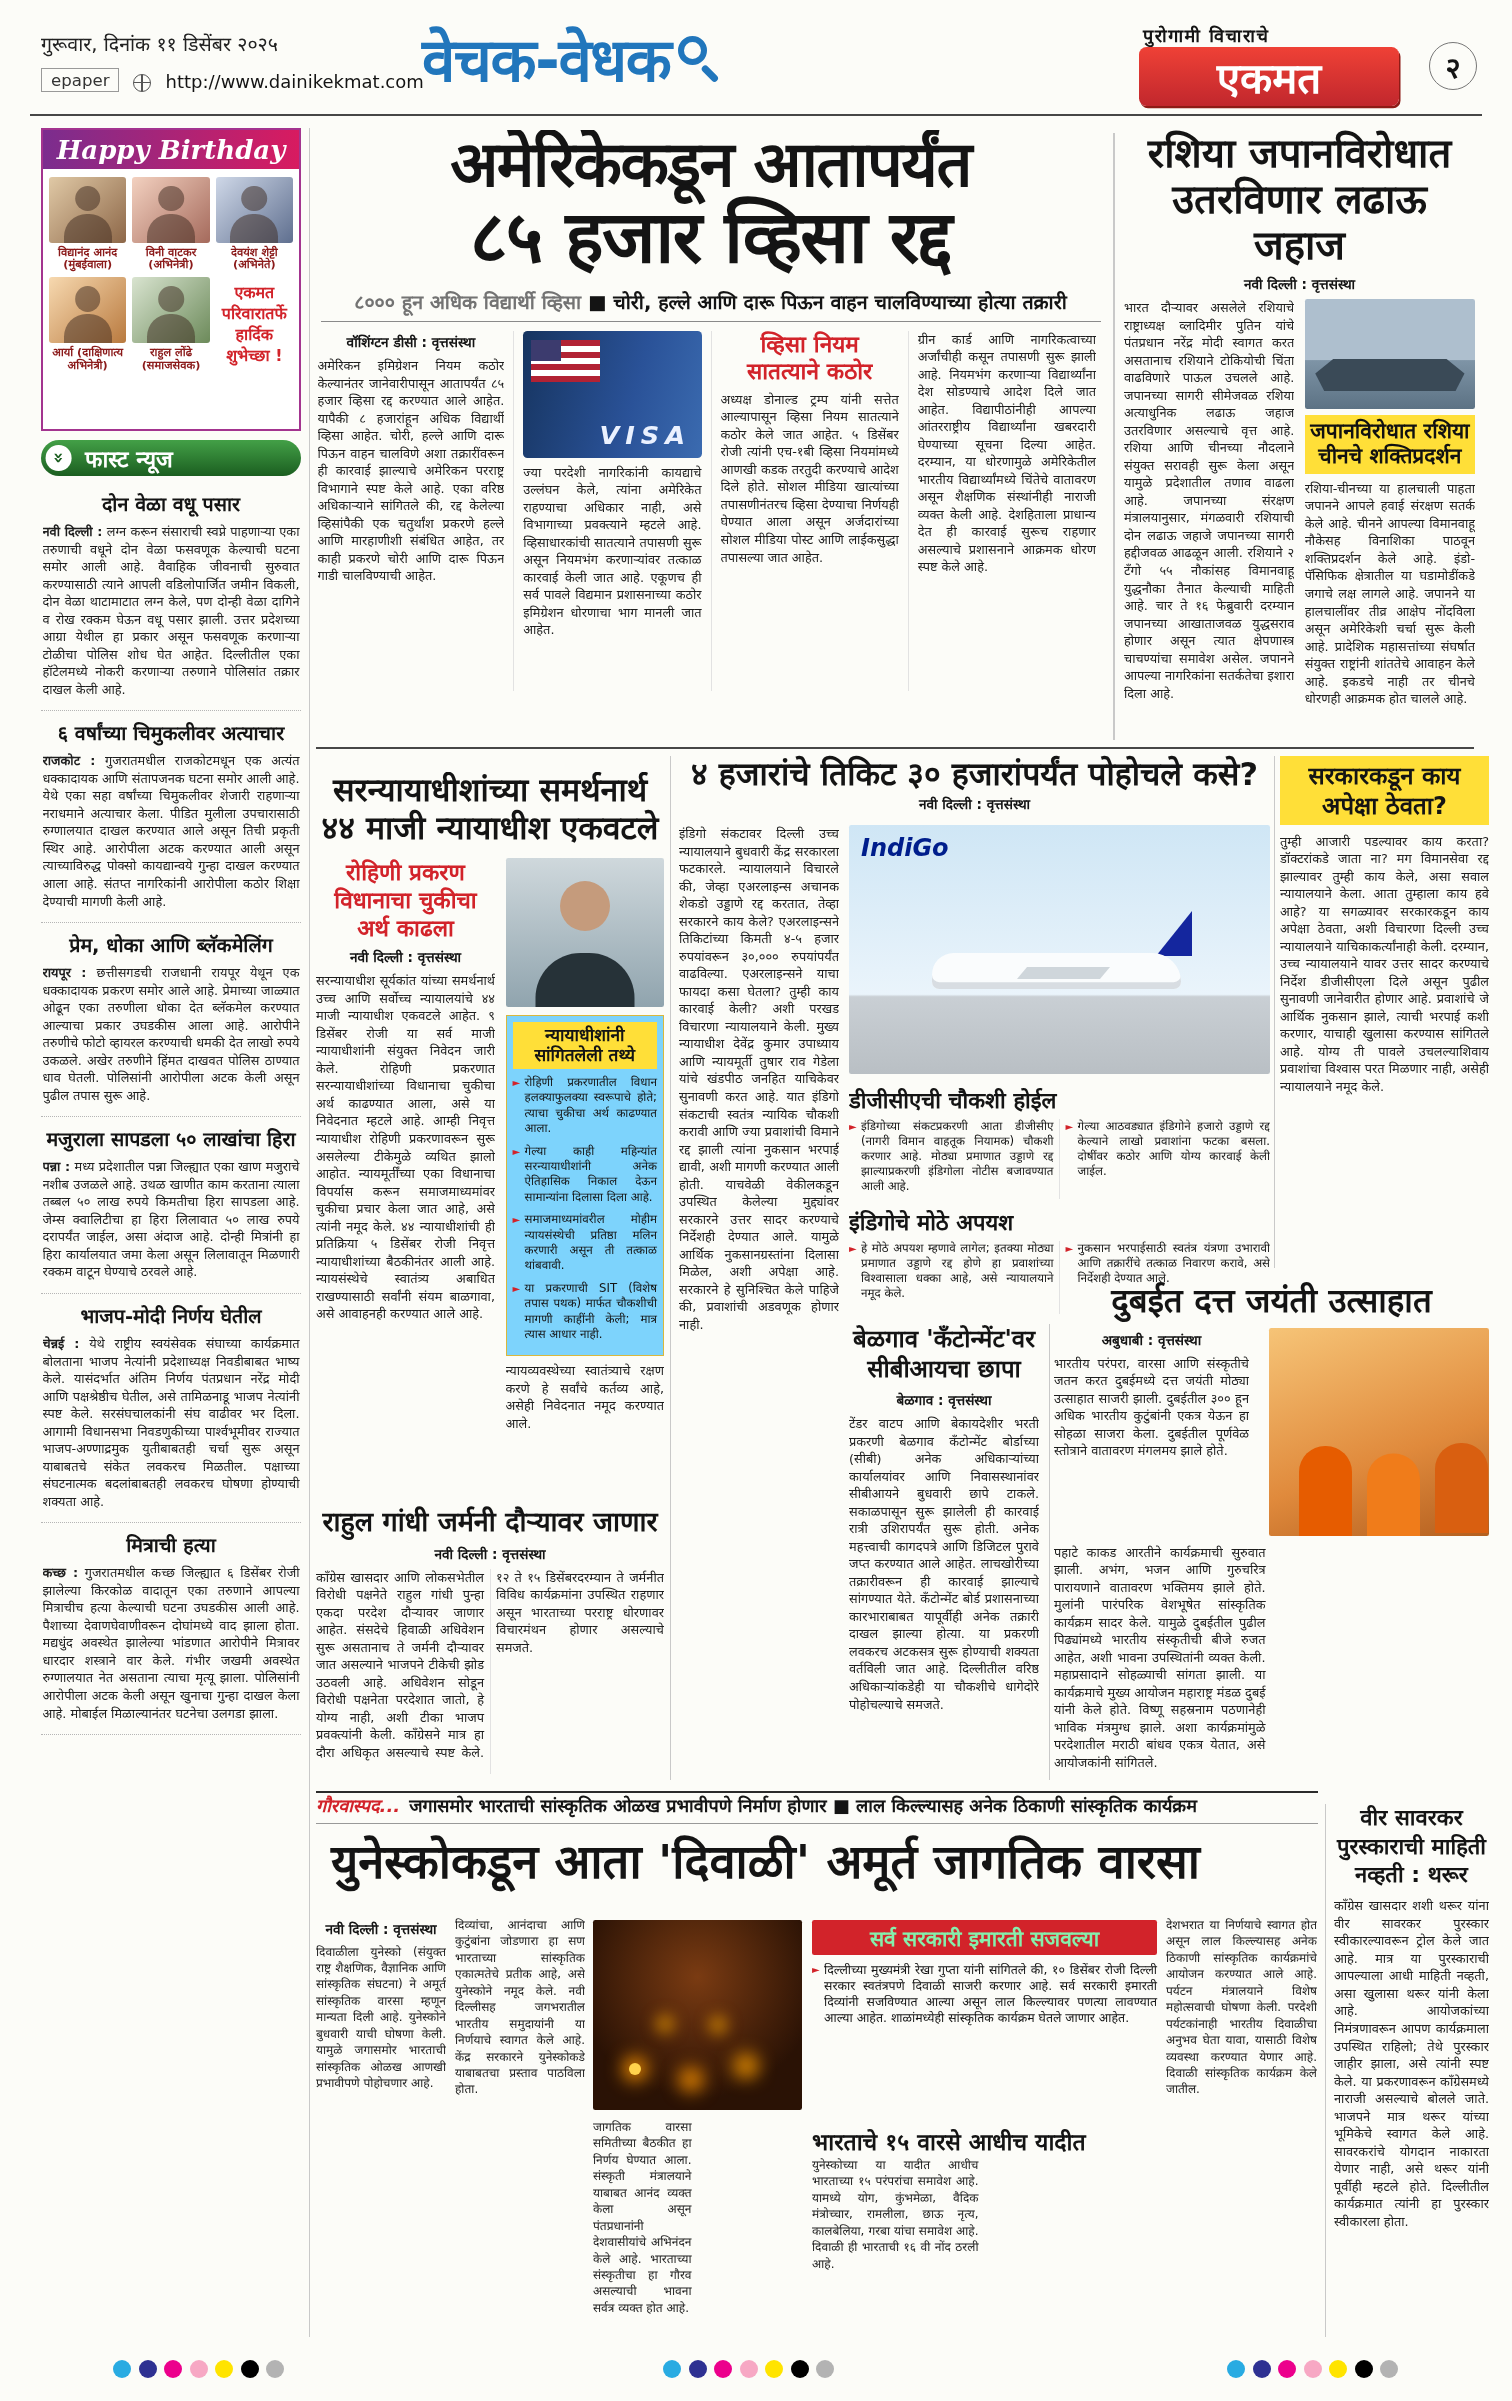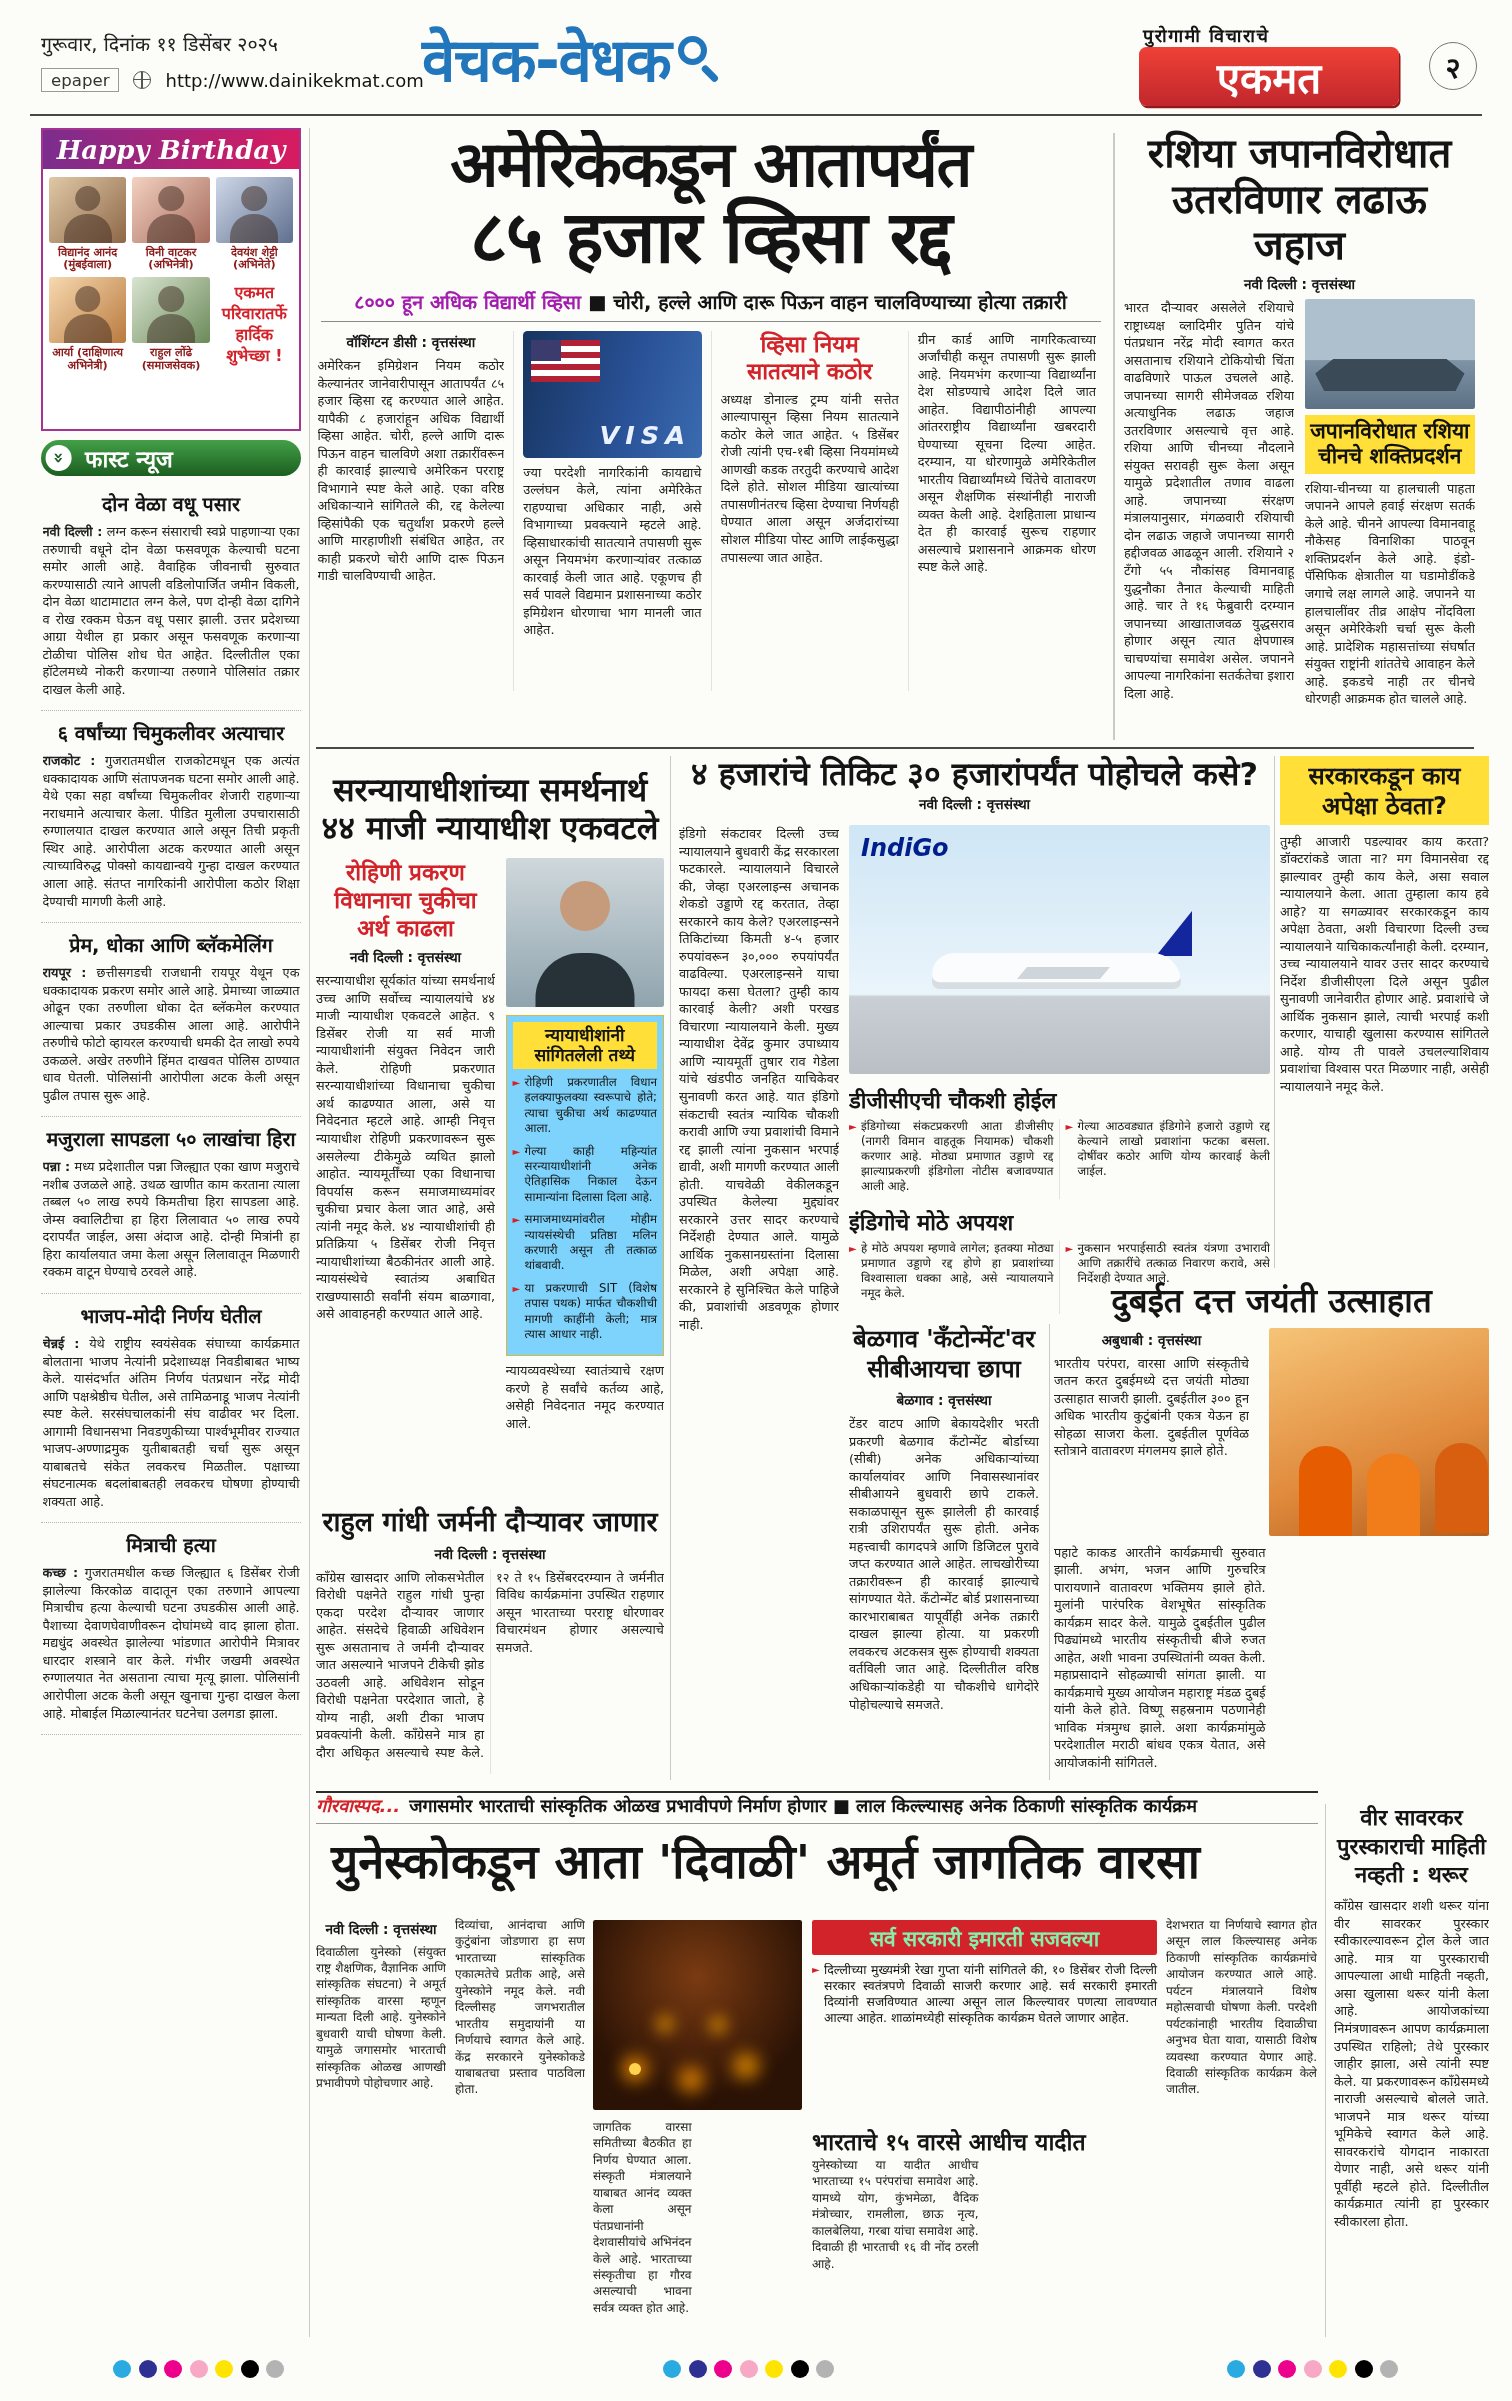--- a/index.html
+++ b/index.html
@@ -6,21 +6,21 @@
 body{background:#9a9a9a}
 .page{position:relative;width:1512px;height:2401px;background:#fcfcf8;font-family:"DejaVu Sans","Liberation Sans",sans-serif;color:#141414;overflow:hidden;margin:0 auto}
 .abs{position:absolute}
 .bt{font-size:12.8px;line-height:1.37;text-align:justify;color:#1d1d1d;overflow:hidden}
 .dl{font-weight:bold;text-align:center;font-size:13.6px;margin:1.5px 0 6px}
 .vline{position:absolute;background:#c9c9c9}
 .hline{position:absolute;background:#474747}
 .cols2{column-count:2;column-gap:12px;column-rule:0.8px solid #e2e2e2;column-fill:auto}
 
 #hdr-date{left:41px;top:30px;font-size:19.6px;color:#222}
-#hdr-ep{left:41px;top:68px;display:flex;align-items:center;gap:14px;font-size:18px}
+#hdr-ep{left:41px;top:68px;display:flex;align-items:flex-end;gap:14px;font-size:18px}
 .ep-box{border:0.8px solid #999;padding:1.5px 9px;color:#333;font-size:16.6px}
 .globe{width:18px;height:18px;border:1.5px solid #555;border-radius:50%;position:relative;display:inline-block}
 .globe::before{content:"";position:absolute;left:0;right:0;top:6.8px;height:1.5px;background:#555}
 .globe::after{content:"";position:absolute;left:6.8px;top:0;bottom:0;width:1.5px;background:#555}
 #logo{left:422px;top:13.6px;width:452px;height:89px;display:flex;align-items:center;justify-content:flex-start;font-size:60px;font-weight:bold;color:#2176bc;letter-spacing:-1.5px}
 .mag{position:relative;width:42px;height:44px;display:inline-block;margin-left:7.5px}
 .mag-c{position:absolute;width:29px;height:29px;border:6px solid #2176bc;border-radius:50%;top:0;left:0}
 .mag-h{position:absolute;width:19.6px;height:6.8px;background:#2176bc;transform:rotate(45deg);bottom:3px;right:0;border-radius:3.8px}
 #tagline{left:1143px;top:22.6px;font-size:18px;font-weight:bold;letter-spacing:1.5px}
 #brand{left:1139px;top:47px;width:260px;height:59px;background:linear-gradient(180deg,#ef4136,#c1272d);border-radius:7.5px;color:#fff;font-size:42px;font-weight:bold;display:flex;align-items:center;justify-content:center;box-shadow:1.5px 2.3px 0 #8e1b16}
@@ -43,21 +43,21 @@
 #fnhead{left:41px;top:440px;width:260px;height:36px;background:linear-gradient(180deg,#43a047,#1b5e20);border-radius:19.6px;color:#fff;font-weight:bold;font-size:22.6px;display:flex;align-items:center;padding-left:44px;position:absolute}
 .fn-ic{position:absolute;left:5.3px;top:5.3px;width:25.6px;height:25.6px;background:#fff;border-radius:50%;color:#1b5e20;font-weight:bold;font-size:18px;display:flex;align-items:center;justify-content:center;transform:rotate(90deg)}
 #fnlist{left:41px;top:482px;width:260px;height:1855px;overflow:hidden}
 .fn-item{padding:10.5px 1.5px 12px;border-bottom:1.5px dotted #b5b5b5}
 .fn-h{font-size:19.6px;font-weight:bold;text-align:center;margin-bottom:6px;line-height:1.25}
 
 #lead{left:316px;top:130px;width:789px;height:611px;overflow:hidden}
 #lead-h1{font-size:63px;font-weight:bold;text-align:center;line-height:1.1;letter-spacing:-1.5px}
 #lead-h2{font-size:72px;font-weight:bold;text-align:center;line-height:1.08;letter-spacing:-1.5px}
 #lead-sub{font-size:19.6px;font-weight:bold;text-align:center;margin:10.5px 0 6px}
-.sub-red{color:#a21caf}
+.sub-red{color:#737373}
 #lead-rule{border-top:1.5px solid #8a8a8a;margin:0 4.5px 9px}
 #lead-cols{display:grid;grid-template-columns:1fr 1fr 1fr 1fr;height:360px}
 .lcol{padding:0 9px;border-left:0.8px solid #e2e2e2;overflow:hidden}
 .lcol:first-child{border-left:none;padding-left:1.5px}
 .visa-img{position:relative;height:127px;background:linear-gradient(105deg,#16345f,#2a5298 60%,#3b6bb0);border-radius:4.5px;margin-bottom:6px;overflow:hidden}
 .visa-flag{position:absolute;left:7.5px;top:9px;width:69px;height:42px;background:repeating-linear-gradient(180deg,#b22234 0 6px,#fff 6px 12px)}
 .visa-flag::after{content:"";position:absolute;width:30px;height:21px;background:#3c3b6e;left:0;top:0}
 .visa-word{position:absolute;right:10.5px;bottom:7.5px;color:#eaf1ff;font-size:25.6px;font-style:italic;font-weight:bold;letter-spacing:6px}
 .redsub{font-size:22.6px;color:#d2232a;text-align:center;line-height:1.2;margin-bottom:6px;font-weight:bold}
 

